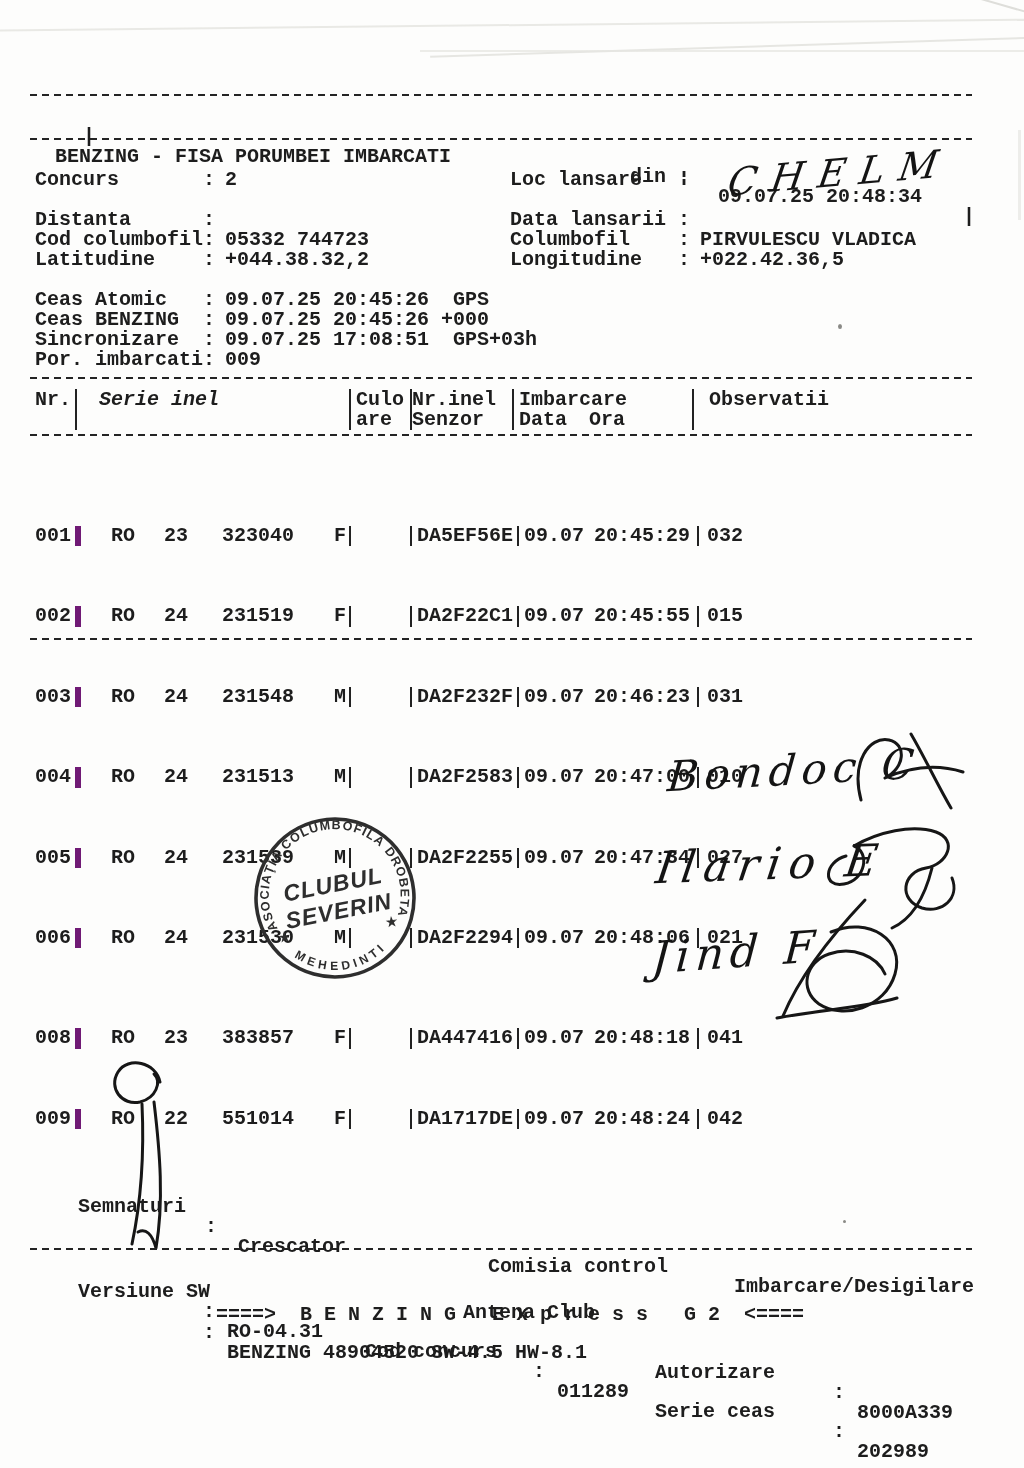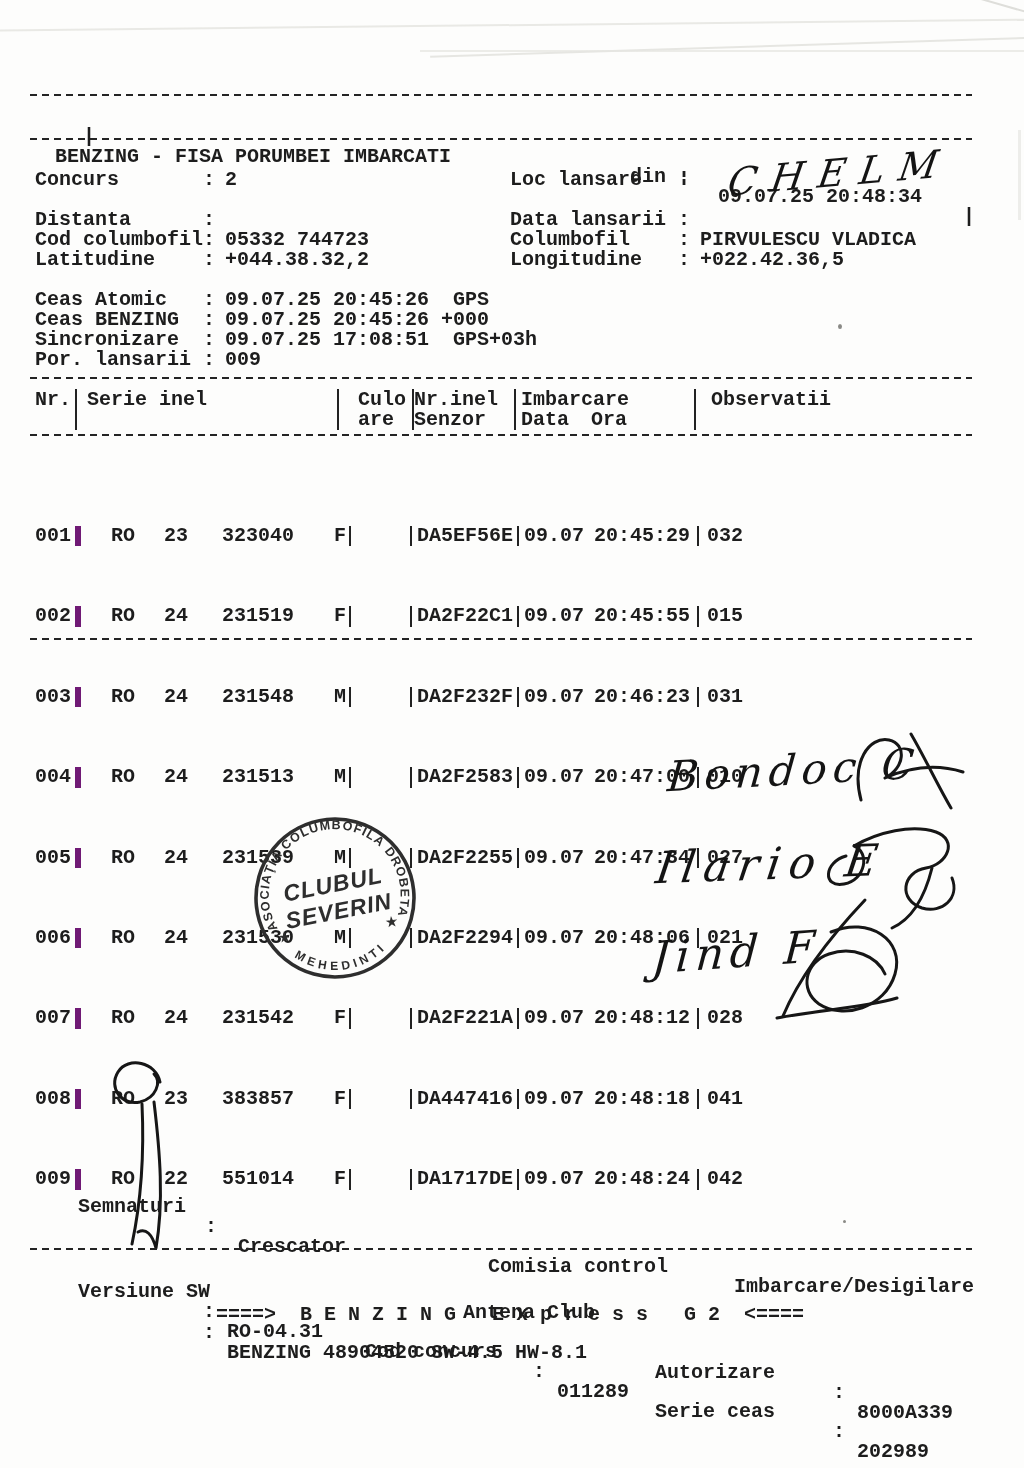--- a/index.html
+++ b/index.html
@@ -8,22 +8,22 @@
         color:#1d1d1d;white-space:pre;}
   .dash{position:absolute;left:30px;width:942px;height:2px;
         background:repeating-linear-gradient(90deg,#242424 0,#242424 7px,transparent 7px,transparent 12px);}
   .lab{display:inline-block;width:168px;}
   .val{margin-left:10px;}
   
   .thead{display:flex;left:35px;top:389px;height:41px;}
   .hc{flex:none;border-right:2px solid #222;}
   .hc > div{height:20px;line-height:21px;}
   .h-nr{width:40px;}
-  .h-serie{width:250px;padding-left:10px;}
-  .h-culo{width:54px;padding-left:19px;}
+  .h-serie{width:250px;padding-left:22px;font-style:italic;}
+  .h-culo{width:54px;padding-left:5px;}
   .h-senzor{width:100px;padding-left:0;}
   .h-imb{width:173px;padding-left:5px;}
   .h-obs{width:235px;padding-left:15px;border-right:none;}
   .tbody{left:35px;top:446px;}
   .trow{display:flex;height:20.4px;line-height:20.6px;}
   .c{flex:none;white-space:pre;}
   .c-nr{width:40px;border-right:6px solid #701a75;}
   .c-serie{width:238px;padding-left:30px;border-right:2px solid #222;}
   .c-culo{width:59px;border-right:2px solid #222;}
   .c-senzor{width:100px;padding-left:5px;border-right:2px solid #222;}
@@ -71,21 +71,21 @@
   <div class="mono" style="left:35px;top:250px;"><span class="lab">Latitudine</span><span class="sep">:</span><span class="val">+044.38.32,2</span></div>
 
   <div class="mono" style="left:510px;top:170px;"><span class="lab">Loc lansare</span><span class="sep">:</span><span class="val"></span></div>
   <div class="mono" style="left:510px;top:210px;"><span class="lab">Data lansarii</span><span class="sep">:</span><span class="val"></span></div>
   <div class="mono" style="left:510px;top:230px;"><span class="lab">Columbofil</span><span class="sep">:</span><span class="val">PIRVULESCU VLADICA</span></div>
   <div class="mono" style="left:510px;top:250px;"><span class="lab">Longitudine</span><span class="sep">:</span><span class="val">+022.42.36,5</span></div>
 
   <div class="mono" style="left:35px;top:290px;"><span class="lab">Ceas Atomic</span><span class="sep">:</span><span class="val">09.07.25 20:45:26  GPS</span></div>
   <div class="mono" style="left:35px;top:310px;"><span class="lab">Ceas BENZING</span><span class="sep">:</span><span class="val">09.07.25 20:45:26 +000</span></div>
   <div class="mono" style="left:35px;top:330px;"><span class="lab">Sincronizare</span><span class="sep">:</span><span class="val">09.07.25 17:08:51  GPS+03h</span></div>
-  <div class="mono" style="left:35px;top:350px;"><span class="lab">Por. lansarii</span><span class="sep">:</span><span class="val">009</span></div>
+  <div class="mono" style="left:35px;top:350px;"><span class="lab">Por. imbarcati</span><span class="sep">:</span><span class="val">009</span></div>
 
   <div class="dash" style="top:377px;"></div>
   <div class="mono thead">
     <div class="hc h-nr"><div>Nr.</div></div>
     <div class="hc h-serie"><div>Serie inel</div></div>
     <div class="hc h-culo"><div>Culo</div><div>are</div></div>
     <div class="hc h-senzor"><div>Nr.inel</div><div>Senzor</div></div>
     <div class="hc h-imb"><div>Imbarcare</div><div><span class="s-date">Data</span><span>Ora</span></div></div>
     <div class="hc h-obs"><div>Observatii</div></div>
   </div>
@@ -141,28 +141,20 @@
     
       <div class="trow">
         <span class="c c-nr">006</span>
         <span class="c c-serie"><span class="s-country">RO</span><span class="s-year">24</span><span class="s-ring">231530</span><span>M</span></span>
         <span class="c c-culo"></span>
         <span class="c c-senzor">DA2F2294</span>
         <span class="c c-imb"><span class="s-date">09.07</span><span>20:48:06</span></span>
         <span class="c c-obs">021</span>
       </div>
     
-      <div class="trow">
-        <span class="c c-nr">007</span>
-        <span class="c c-serie"><span class="s-country">RO</span><span class="s-year">24</span><span class="s-ring">231542</span><span>F</span></span>
-        <span class="c c-culo"></span>
-        <span class="c c-senzor">DA2F221A</span>
-        <span class="c c-imb"><span class="s-date">09.07</span><span>20:48:12</span></span>
-        <span class="c c-obs">028</span>
-      </div>
     
       <div class="trow">
         <span class="c c-nr">008</span>
         <span class="c c-serie"><span class="s-country">RO</span><span class="s-year">23</span><span class="s-ring">383857</span><span>F</span></span>
         <span class="c c-culo"></span>
         <span class="c c-senzor">DA447416</span>
         <span class="c c-imb"><span class="s-date">09.07</span><span>20:48:18</span></span>
         <span class="c c-obs">041</span>
       </div>
     

